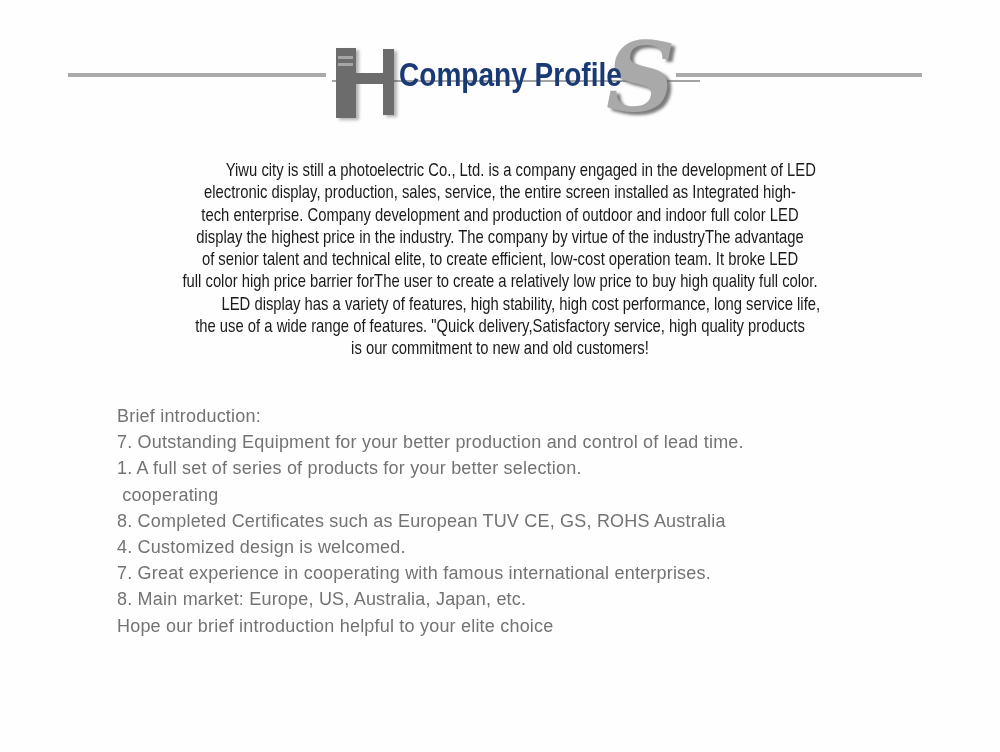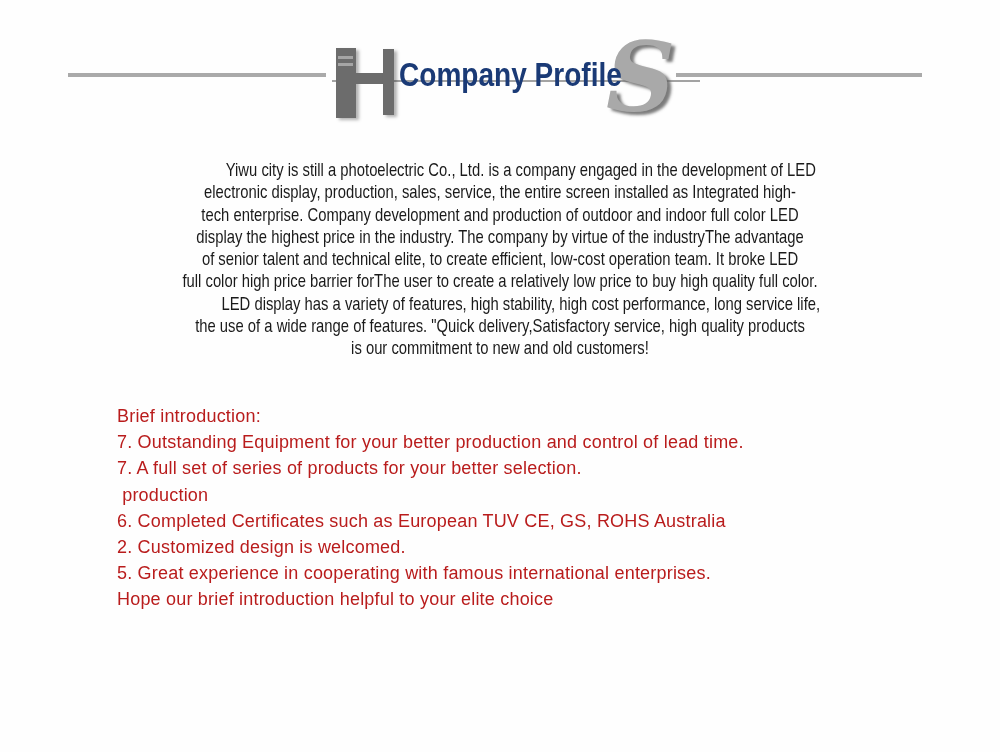--- a/index.html
+++ b/index.html
@@ -97,21 +97,21 @@
   .about-line { white-space: nowrap; }
   .about-line.indent { padding-left: 52px; }
 
   
   .intro {
     position: absolute;
     left: 117px; top: 403px;
     font-size: 18px;
     line-height: 26.2px;
     letter-spacing: 0.2px;
-    color: #b91c1c;
+    color: #737373;
   }
   .intro-line { white-space: pre; }
 </style>
 </head>
 <body>
 
 <div class="canvas">
 
   <div>
     <div class="rule rule-left"></div>
@@ -140,21 +140,22 @@
     <div class="about-line">of senior talent and technical elite, to create efficient, low-cost operation team. It broke LED</div>
     <div class="about-line">full color high price barrier forThe user to create a relatively low price to buy high quality full color.</div>
     <div class="about-line indent">LED display has a variety of features, high stability, high cost performance, long service life,</div>
     <div class="about-line">the use of a wide range of features. "Quick delivery,Satisfactory service, high quality products</div>
     <div class="about-line">is our commitment to new and old customers!</div>
   </div>
 
   <div class="intro">
     <div class="intro-line">Brief introduction:</div>
     <div class="intro-line">7. Outstanding Equipment for your better production and control of lead time.</div>
-    <div class="intro-line">7. A full set of series of products for your better selection.</div>
-    <div class="intro-line"> production</div>
-    <div class="intro-line">6. Completed Certificates such as European TUV CE, GS, ROHS Australia</div>
-    <div class="intro-line">2. Customized design is welcomed.</div>
-    <div class="intro-line">5. Great experience in cooperating with famous international enterprises.</div>
+    <div class="intro-line">1. A full set of series of products for your better selection.</div>
+    <div class="intro-line"> cooperating</div>
+    <div class="intro-line">8. Completed Certificates such as European TUV CE, GS, ROHS Australia</div>
+    <div class="intro-line">4. Customized design is welcomed.</div>
+    <div class="intro-line">7. Great experience in cooperating with famous international enterprises.</div>
+    <div class="intro-line">8. Main market: Europe, US, Australia, Japan, etc.</div>
     <div class="intro-line">Hope our brief introduction helpful to your elite choice</div>
   </div>
 
 </div>
 
 </body></html>

